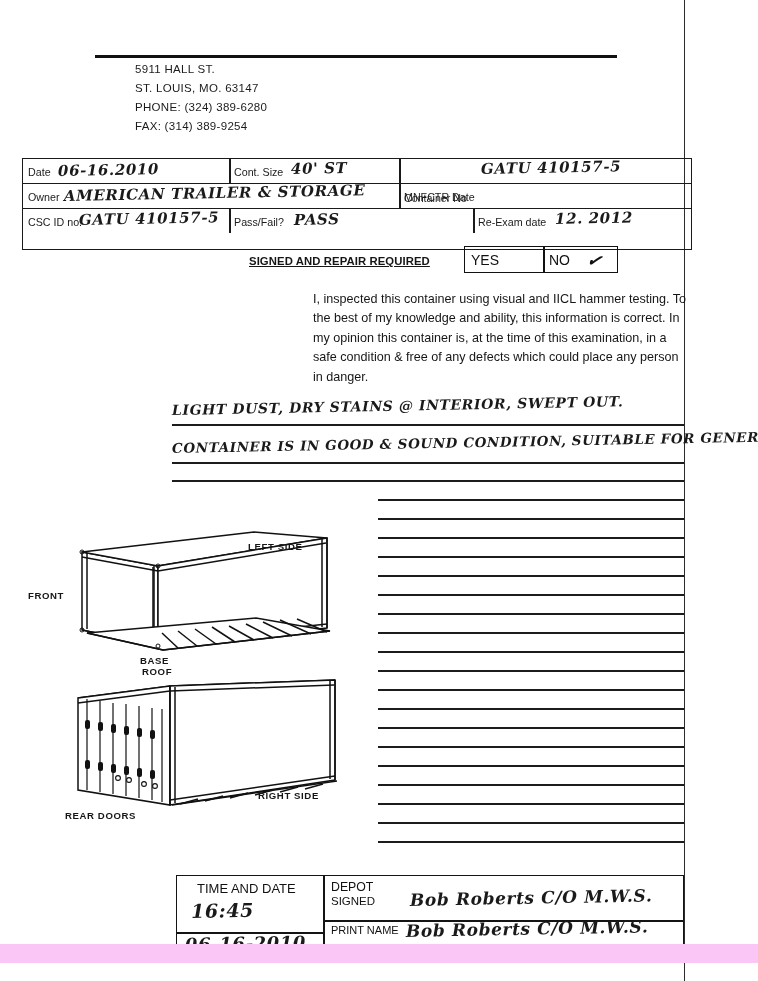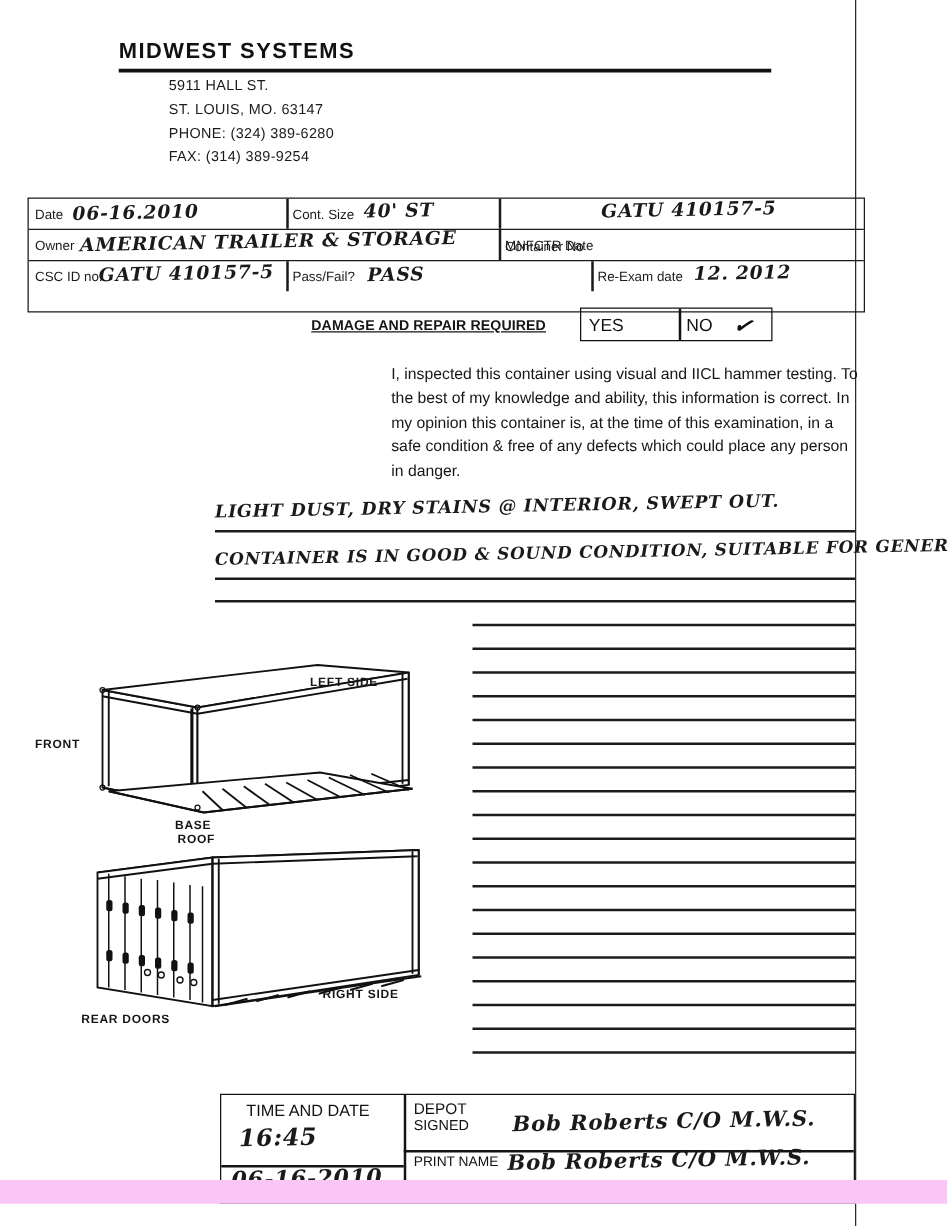--- a/index.html
+++ b/index.html
@@ -194,21 +194,20 @@
     text-decoration: underline;
   }
 </style>
 </head>
 <body>
 
 <div id="page">
 
   <div id="scan-edge" class="abs"></div>
 
-  <div id="company-name" class="abs print">MIDWEST SYSTEMS</div>
   <div id="letterhead-rule" class="abs"></div>
   <div class="abs addr-line" style="top:63px;">5911 HALL ST.</div>
   <div class="abs addr-line" style="top:82px;">ST. LOUIS, MO. 63147</div>
   <div class="abs addr-line" style="top:101px;">PHONE: (324) 389-6280</div>
   <div class="abs addr-line" style="top:120px;">FAX: (314) 389-9254</div>
 
 
   <div id="form-table" class="abs">
 
     <div class="trow" id="trow1">
@@ -235,21 +234,21 @@
       <div class="vdiv" style="left:450px;"></div>
       <div class="cell-label print" style="left:5px; top:7px;">CSC ID no.</div>
       <div class="cell-hand hand" style="left:56px; top:2px;">GATU 410157-5</div>
       <div class="cell-label print" style="left:211px; top:7px;">Pass/Fail?</div>
       <div class="cell-hand hand" style="left:271px; top:2px;">PASS</div>
       <div class="cell-label print" style="left:455px; top:7px;">Re-Exam date</div>
       <div class="cell-hand hand" style="left:532px; top:1px;">12. 2012</div>
     </div>
   </div>
 
-  <div id="damage-label" class="abs print">DAMAGE AND REPAIR REQUIRED</div>
+  <div id="damage-label" class="abs print">SIGNED AND REPAIR REQUIRED</div>
   <div id="yesno-box" class="abs">
     <div id="yesno-div"></div>
     <div id="yes-label" class="print">YES</div>
     <div id="no-label" class="print">NO</div>
     <div id="no-check" class="hand">✓</div>
   </div>
 
   <div id="cert-para" class="abs print">I, inspected this container using visual and IICL hammer testing.  To the best of my knowledge and ability, this information is correct.  In my opinion this container is, at the time of this examination, in a safe condition &amp; free of any defects which could place any person in danger.</div>
 
   <div class="rule-line" style="left:172px; top:424px; width:512px;"></div>

